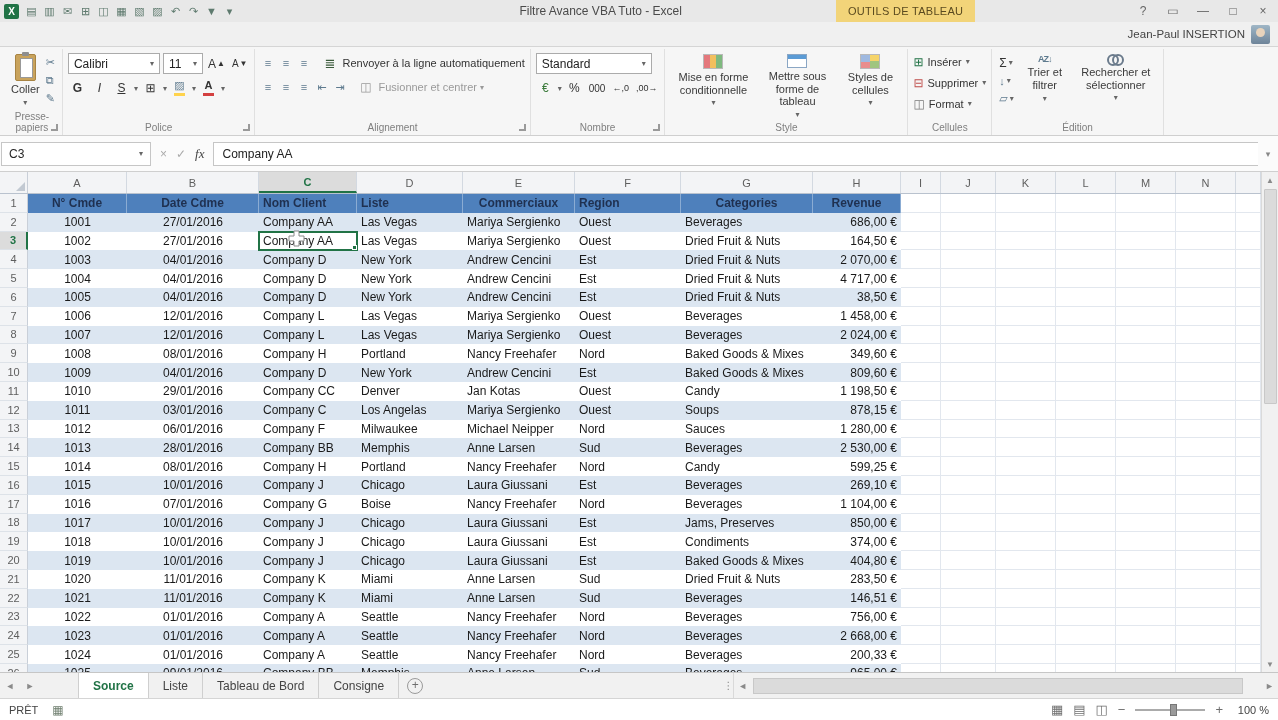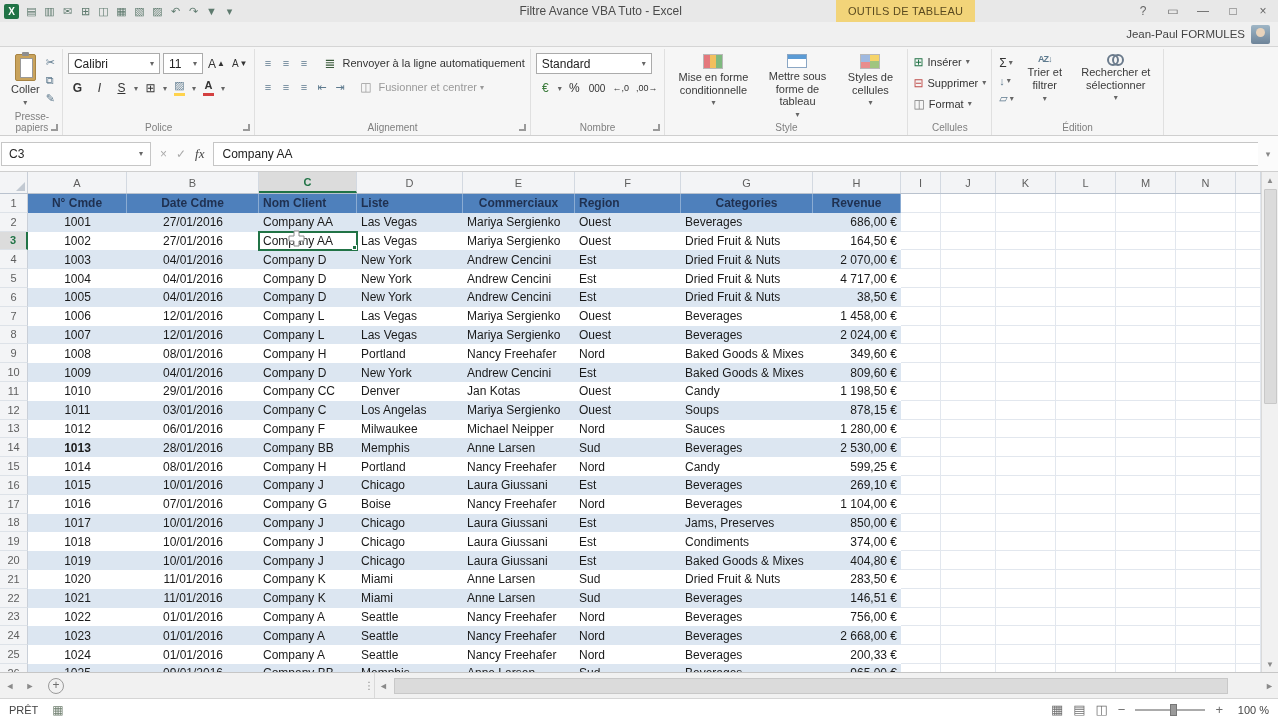--- a/index.html
+++ b/index.html
@@ -139,21 +139,21 @@
       <div class="winbtn">?</div>
       <div class="winbtn">▭</div>
       <div class="winbtn">—</div>
       <div class="winbtn">□</div>
       <div class="winbtn">×</div>
     </div>
   </div>
 
   <div class="tabrow">
     <div class="userbox">
-      <span>Jean-Paul FORMULES</span>
+      <span>Jean-Paul INSERTION</span>
       <span class="avatar"></span>
     </div>
   </div>
 
   <div class="ribbon">
 
     <div class="grp">
       <div style="display:flex">
         <div class="bigbtn">
           <span class="clipicon"></span>
@@ -582,21 +582,21 @@
           <div class="cell emptycell" style="width: 40px;"></div>
           <div class="cell emptycell" style="width: 55px;"></div>
           <div class="cell emptycell" style="width: 60px;"></div>
           <div class="cell emptycell" style="width: 60px;"></div>
           <div class="cell emptycell" style="width: 60px;"></div>
           <div class="cell emptycell" style="width: 60px;"></div>
           <div class="cell emptycell" style="width: 25px;"></div>
         </div>
         <div class="grow" style="height: 18.8px;">
           <div class="rnum">14</div>
-          <div class="cell band" style="width: 99px; justify-content: center; font-weight: bold;">1013</div>
+          <div class="cell band" style="width: 99px; justify-content: center;">1013</div>
           <div class="cell band" style="width: 132px; justify-content: center;">28/01/2016</div>
           <div class="cell band" style="width: 98px; justify-content: flex-start;">Company BB</div>
           <div class="cell band" style="width: 106px; justify-content: flex-start;">Memphis</div>
           <div class="cell band" style="width: 112px; justify-content: flex-start;">Anne Larsen</div>
           <div class="cell band" style="width: 106px; justify-content: flex-start;">Sud</div>
           <div class="cell band" style="width: 132px; justify-content: flex-start;">Beverages</div>
           <div class="cell band" style="width: 88px; justify-content: flex-end;">2 530,00 €</div>
           <div class="cell emptycell" style="width: 40px;"></div>
           <div class="cell emptycell" style="width: 55px;"></div>
           <div class="cell emptycell" style="width: 60px;"></div>
@@ -828,20 +828,26 @@
       <div class="varrow bottom">▼</div>
     </div>
     <svg class="cursorplus" width="17" height="17">
       <path d="M6 1 h5 v5 h5 v5 h-5 v5 h-5 v-5 h-5 v-5 h5 z" fill="#ffffff" stroke="#8a8a8a" stroke-width="1"></path>
     </svg>
   </div>
 
   <div class="sheetbar">
     <div class="snav">◄</div>
     <div class="snav">►</div>
+    <div class="stabs" id="sheettabs">
+        <div class="stab active">Source</div>
+        <div class="stab">Liste</div>
+        <div class="stab">Tableau de Bord</div>
+        <div class="stab">Consigne</div>
+      </div>
     <div class="addsheet">+</div>
     <div class="splitter">⋮</div>
     <div class="hscroll">
       <div class="harrow">◄</div>
       <div class="htrack">
           <div class="hthumb"></div>
         </div>
       <div class="harrow">►</div>
     </div>
   </div>

